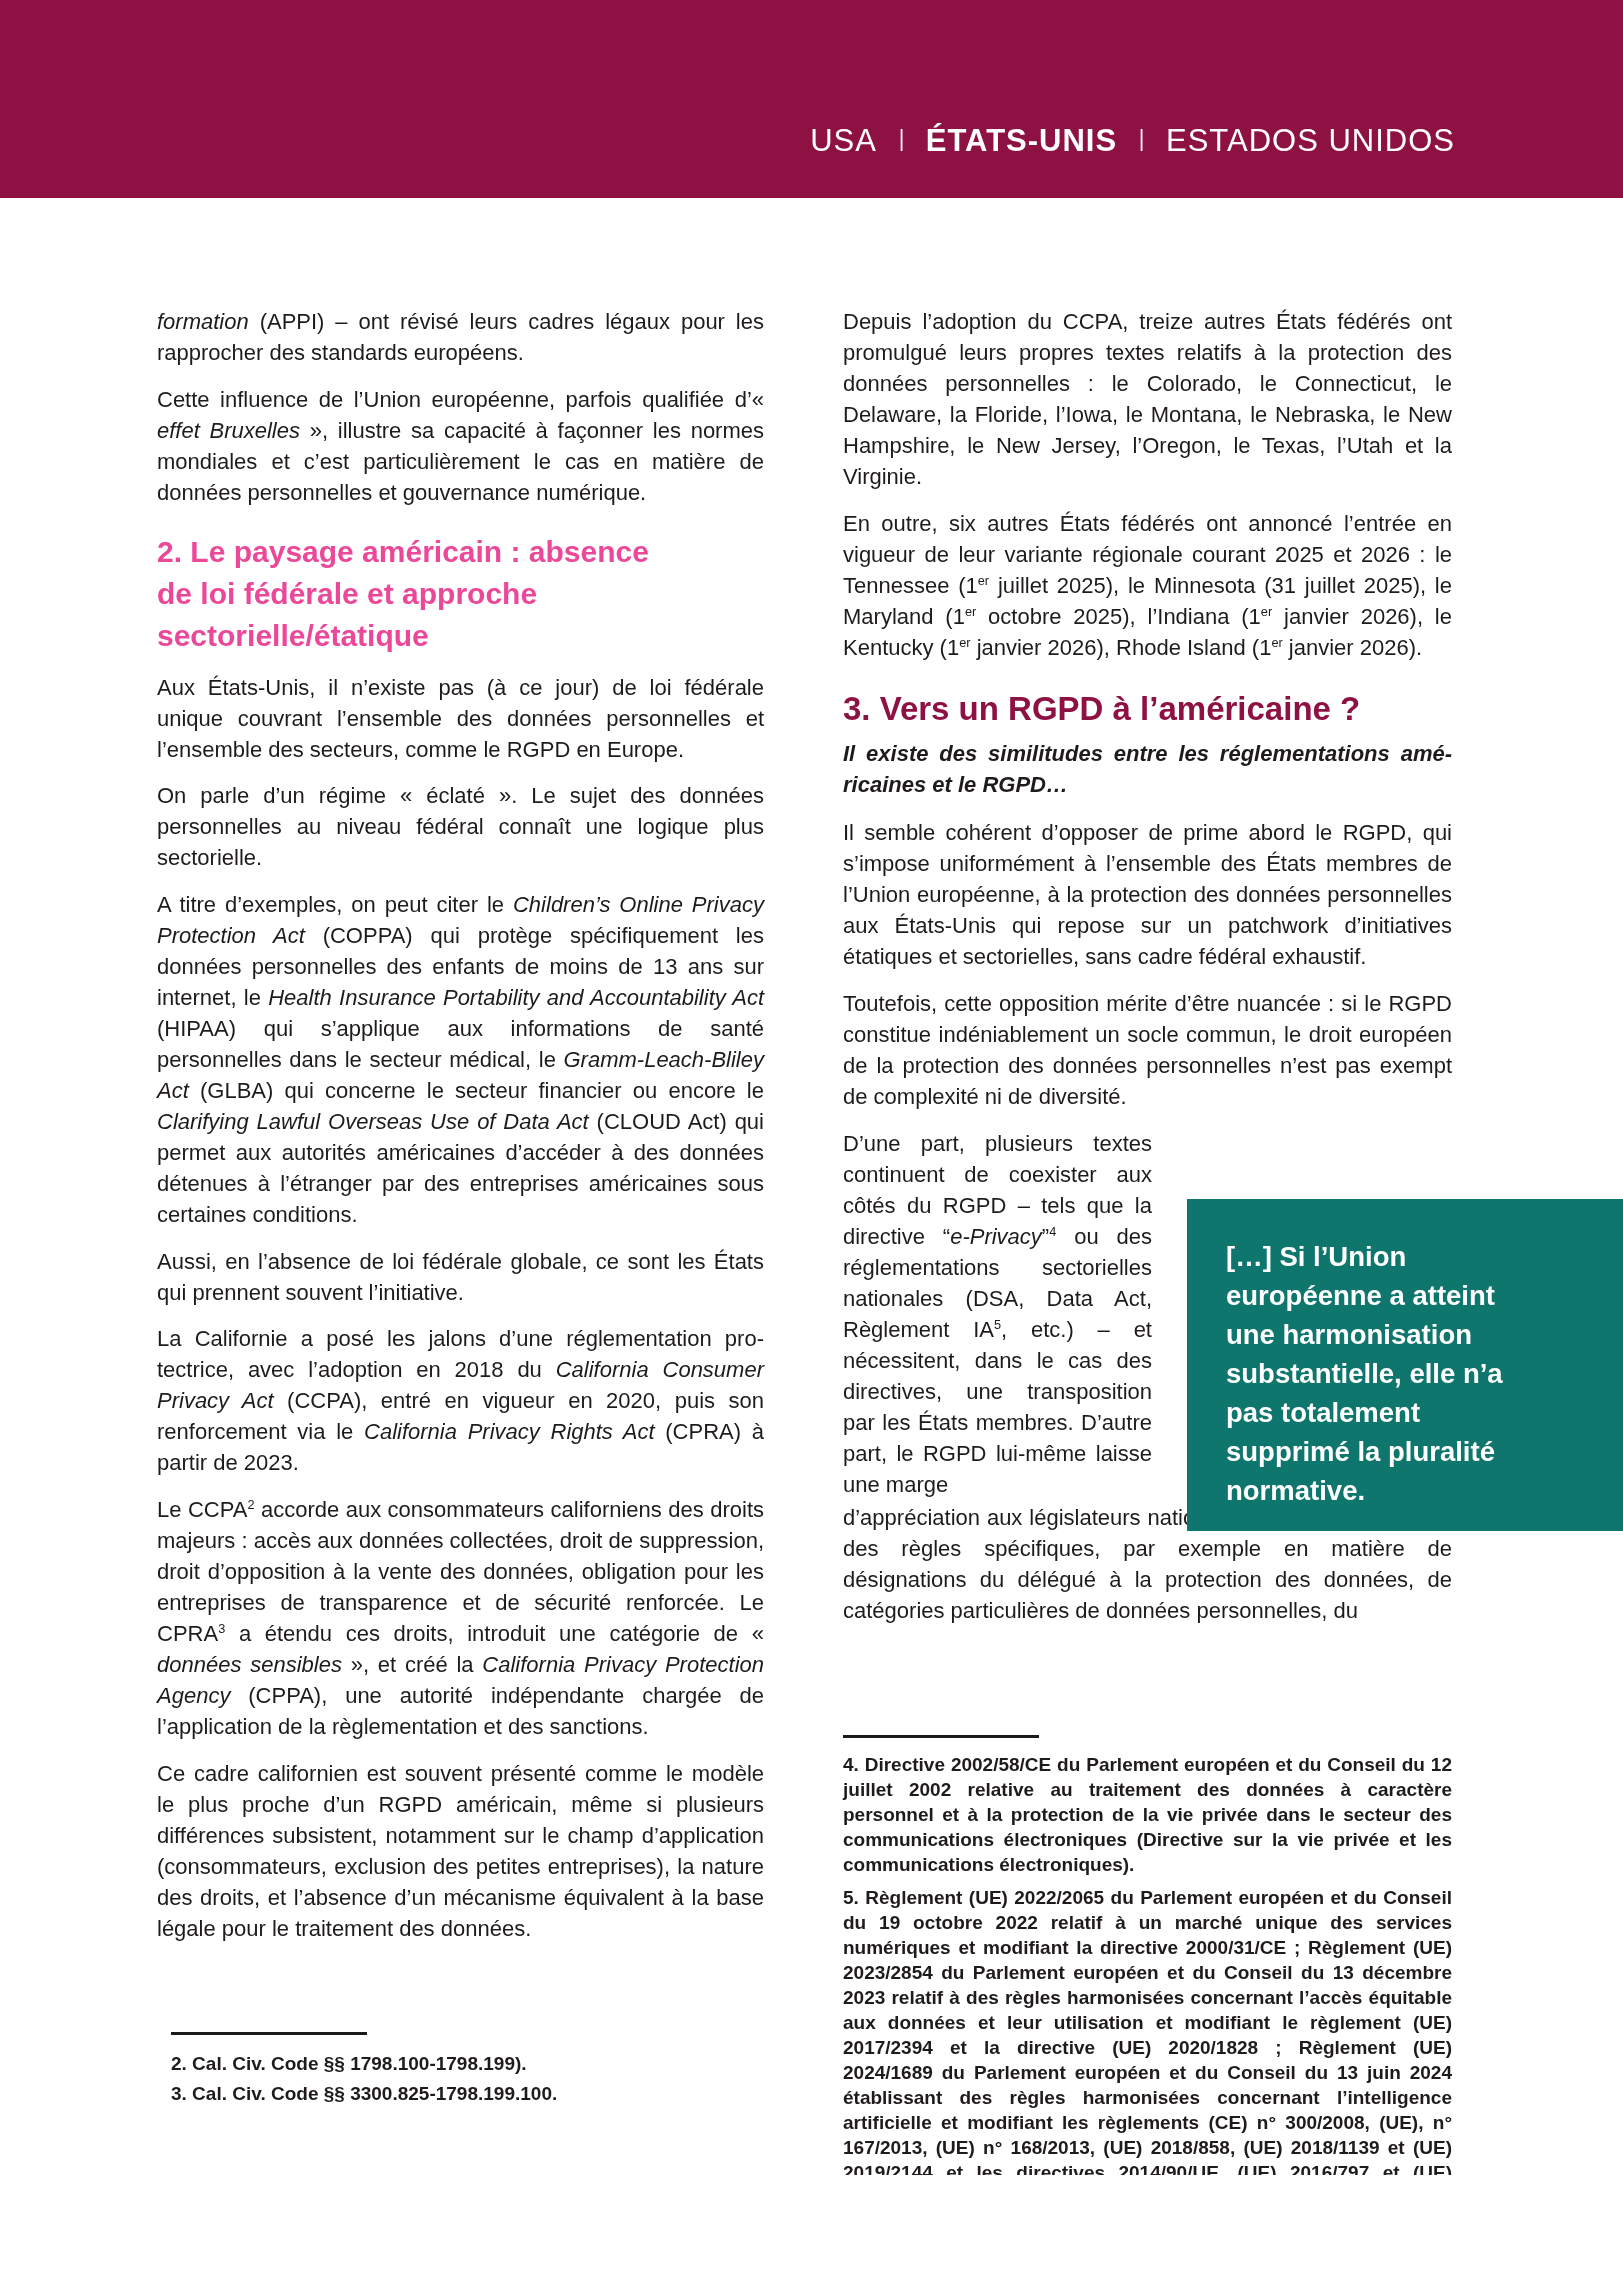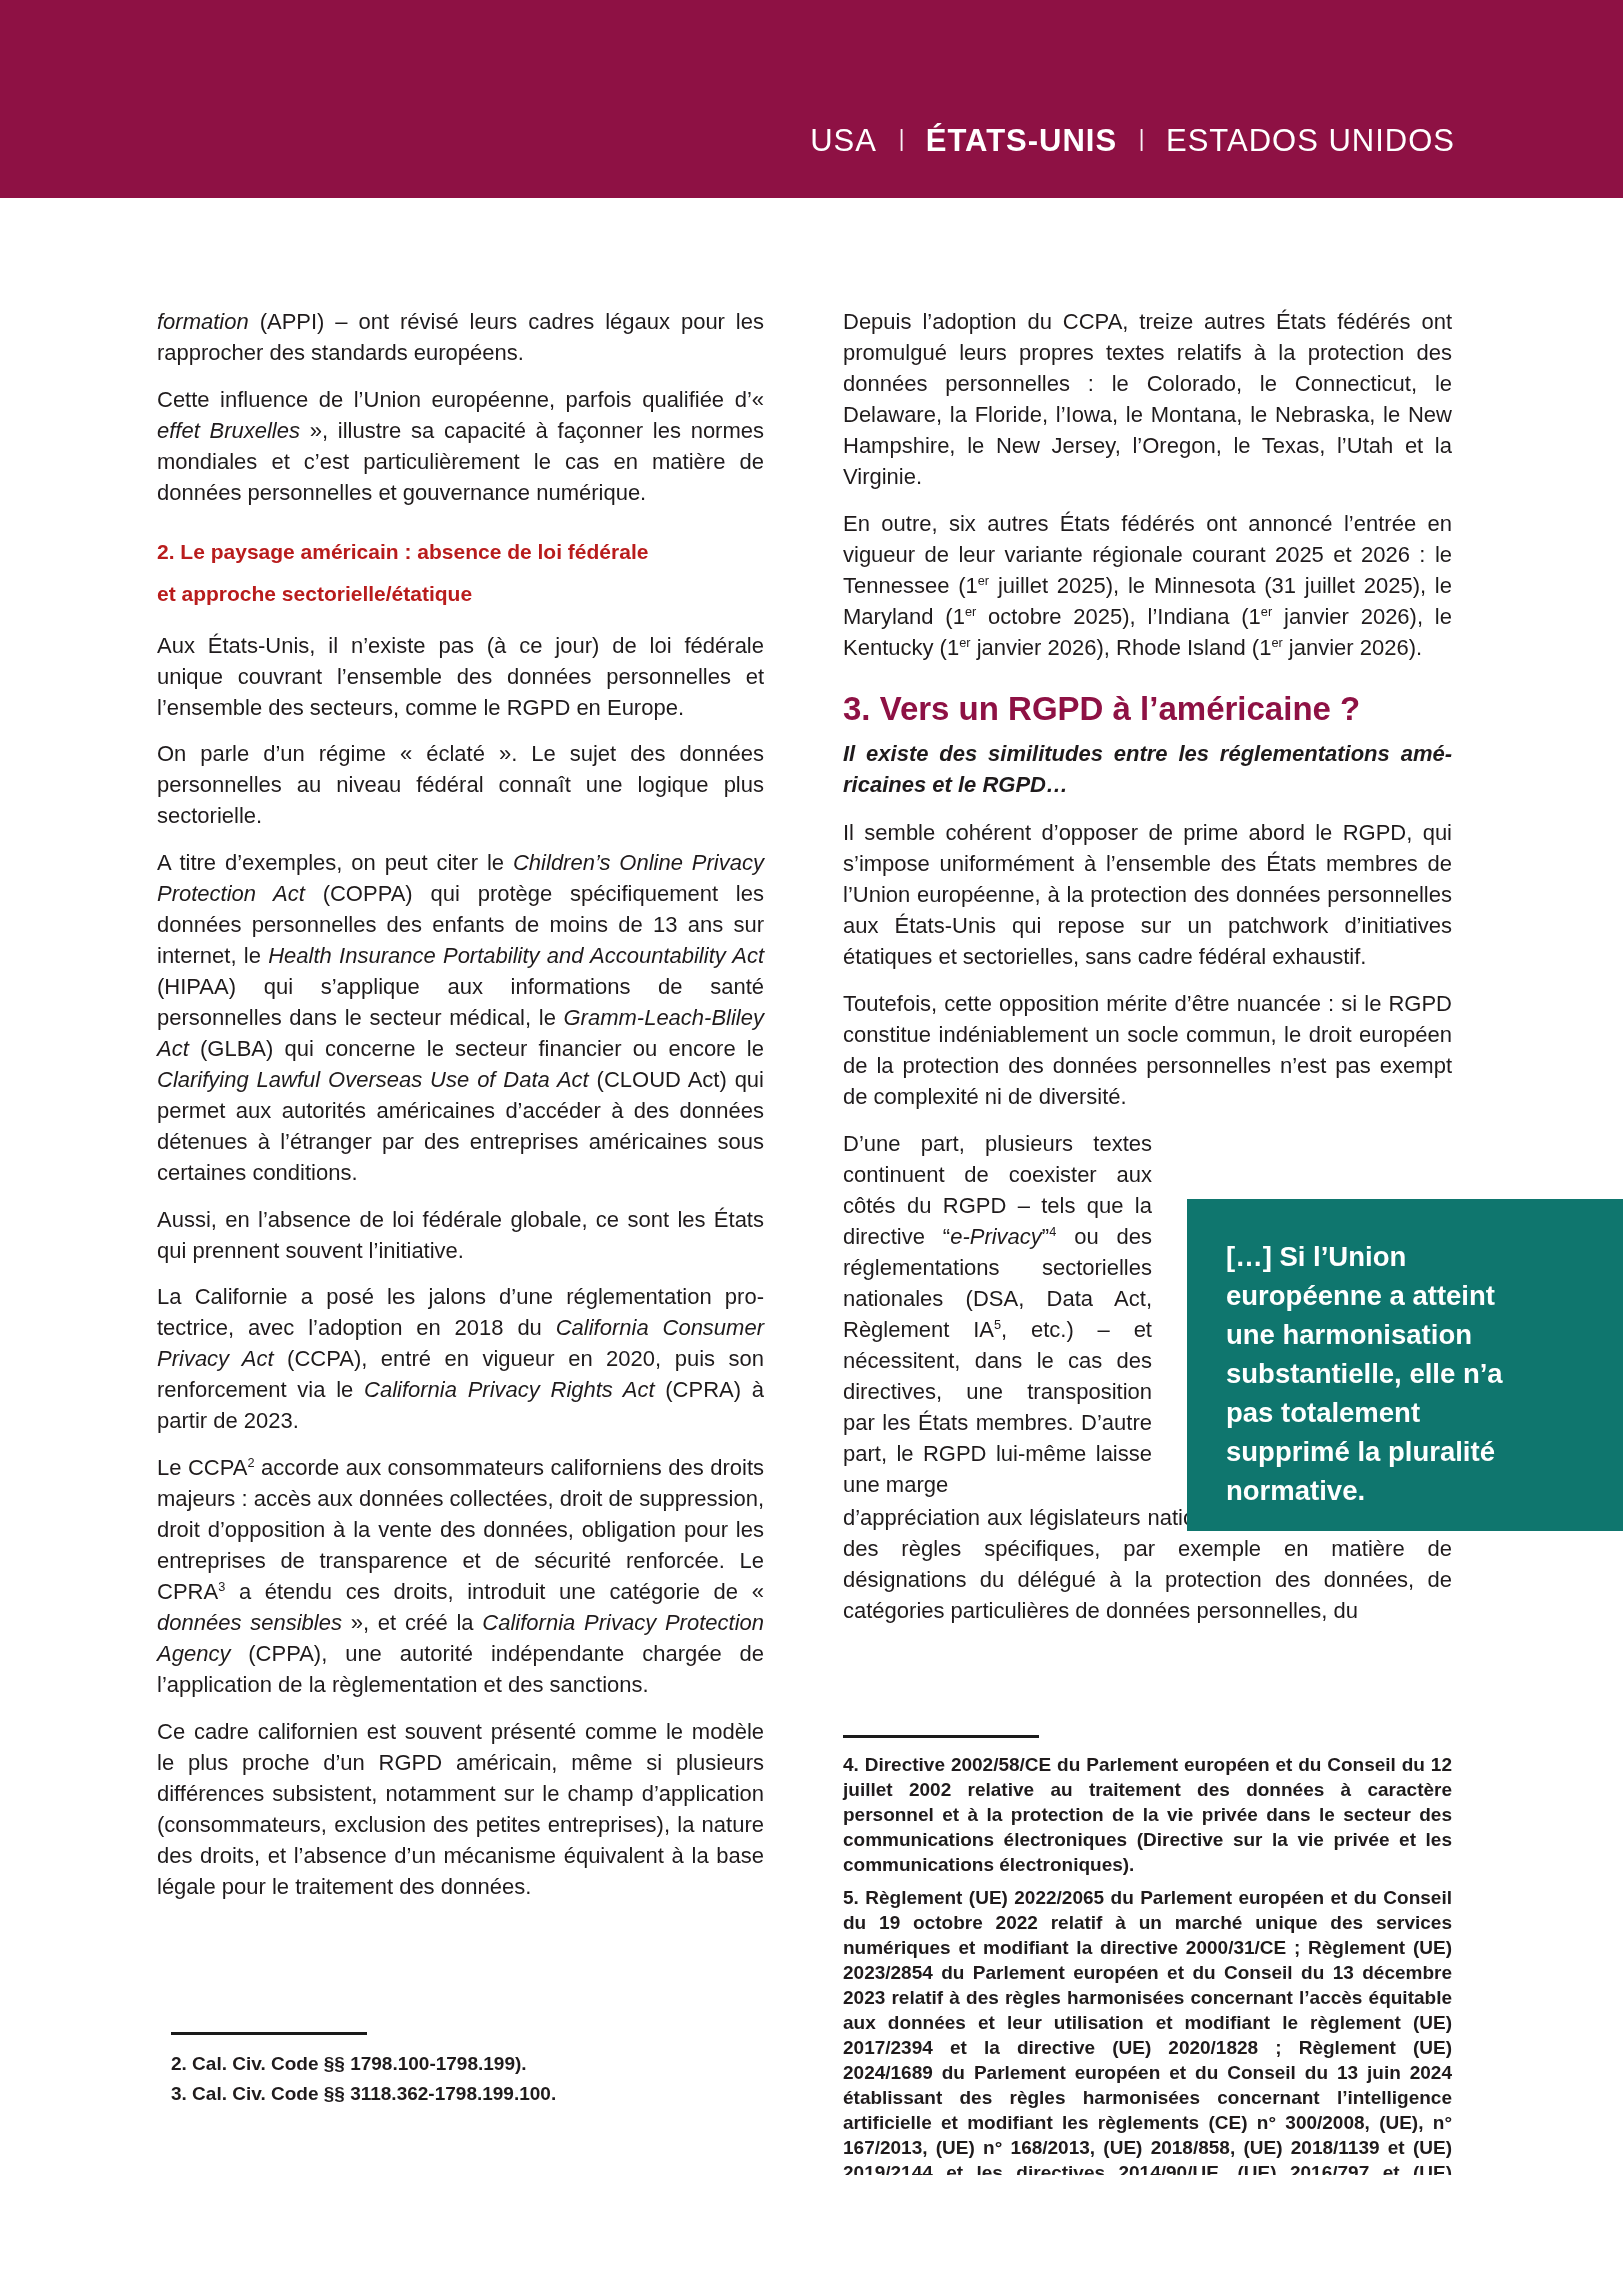--- a/index.html
+++ b/index.html
@@ -13,21 +13,21 @@
   .band-title .bold{font-weight:700;}
 
   
   .col{position:absolute;top:306px;width:607px;font-size:22px;line-height:31px;text-align:justify;}
   .col-left{left:157px;}
   .col-right{left:843px;width:609px;}
   .para{margin:0 0 15.7px 0;}
   .para i{font-style:italic;}
   sup{font-size:58%;line-height:0;vertical-align:super;}
 
-  .h2{color:#b91c1c;font-weight:700;font-size:21px;line-height:42px;text-align:left;width:510px;margin:23.6px 0 14.4px 0;}
+  .h2{color:#ec4899;font-weight:700;font-size:30px;line-height:42px;text-align:left;width:510px;margin:23.6px 0 14.4px 0;}
   .h3{color:#8e1144;font-weight:700;font-size:33px;line-height:39px;text-align:left;margin:26px 0 10.5px 0;}
   .subhead{font-weight:700;font-style:italic;font-size:22px;line-height:31px;text-align:justify;margin:0 0 17px 0;}
 
   
   .narrow{width:309px;margin-bottom:2.6px;}
 
   
   .pullquote{position:absolute;left:1187px;top:1199px;width:436px;height:332px;box-sizing:border-box;padding:38px 26px 0 39px;}
   .pullquote-text{color:#ffffff;font-weight:700;font-size:27.5px;line-height:39px;width:281px;text-align:left;}
 
@@ -81,21 +81,21 @@
     <p class="para"><span>d’appréciation aux législateurs nationaux, qui peuvent adopter des règles spécifiques, par exemple en matière de désignations du délégué à la protection des données, de catégories particulières de données personnelles, du</span></p>
   </div>
 
   <div class="pullquote" style="background:#0f766e;">
     <div class="pullquote-text">[…] Si l’Union européenne a atteint une harmonisation substantielle, elle n’a pas totalement supprimé la pluralité normative.</div>
   </div>
 
   <div class="fnblock fnblock-left">
     <div class="fnrule"></div>
     <p class="fn">2. Cal. Civ. Code §§ 1798.100-1798.199).</p>
-    <p class="fn">3. Cal. Civ. Code §§ 3118.362-1798.199.100.</p>
+    <p class="fn">3. Cal. Civ. Code §§ 3300.825-1798.199.100.</p>
   </div>
 
   <div class="fnblock fnblock-right">
     <div class="fnrule"></div>
     <p class="fn">4. Directive 2002/58/CE du Parlement européen et du Conseil du 12 juil­let 2002 relative au traitement des données à caractère personnel et à la protection de la vie privée dans le secteur des communications électro­niques (Directive sur la vie privée et les communications électroniques).</p>
     <p class="fn">5. Règlement (UE) 2022/2065 du Parlement européen et du Conseil du 19 octobre 2022 relatif à un marché unique des services numériques et modifiant la directive 2000/31/CE ; Règlement (UE) 2023/2854 du Parle­ment européen et du Conseil du 13 décembre 2023 relatif à des règles harmonisées concernant l’accès équitable aux données et leur utilisation et modifiant le règlement (UE) 2017/2394 et la directive (UE) 2020/1828 ; Règlement (UE) 2024/1689 du Parlement européen et du Conseil du 13 juin 2024 établissant des règles harmonisées concernant l’intelligence artificielle et modifiant les règlements (CE) n° 300/2008, (UE), n° 167/2013, (UE) n° 168/2013, (UE) 2018/858, (UE) 2018/1139 et (UE) 2019/2144 et les directives 2014/90/UE, (UE) 2016/797 et (UE) 2020/1828.</p>
   </div>
 
   <div class="footer">
     <span>4</span>

